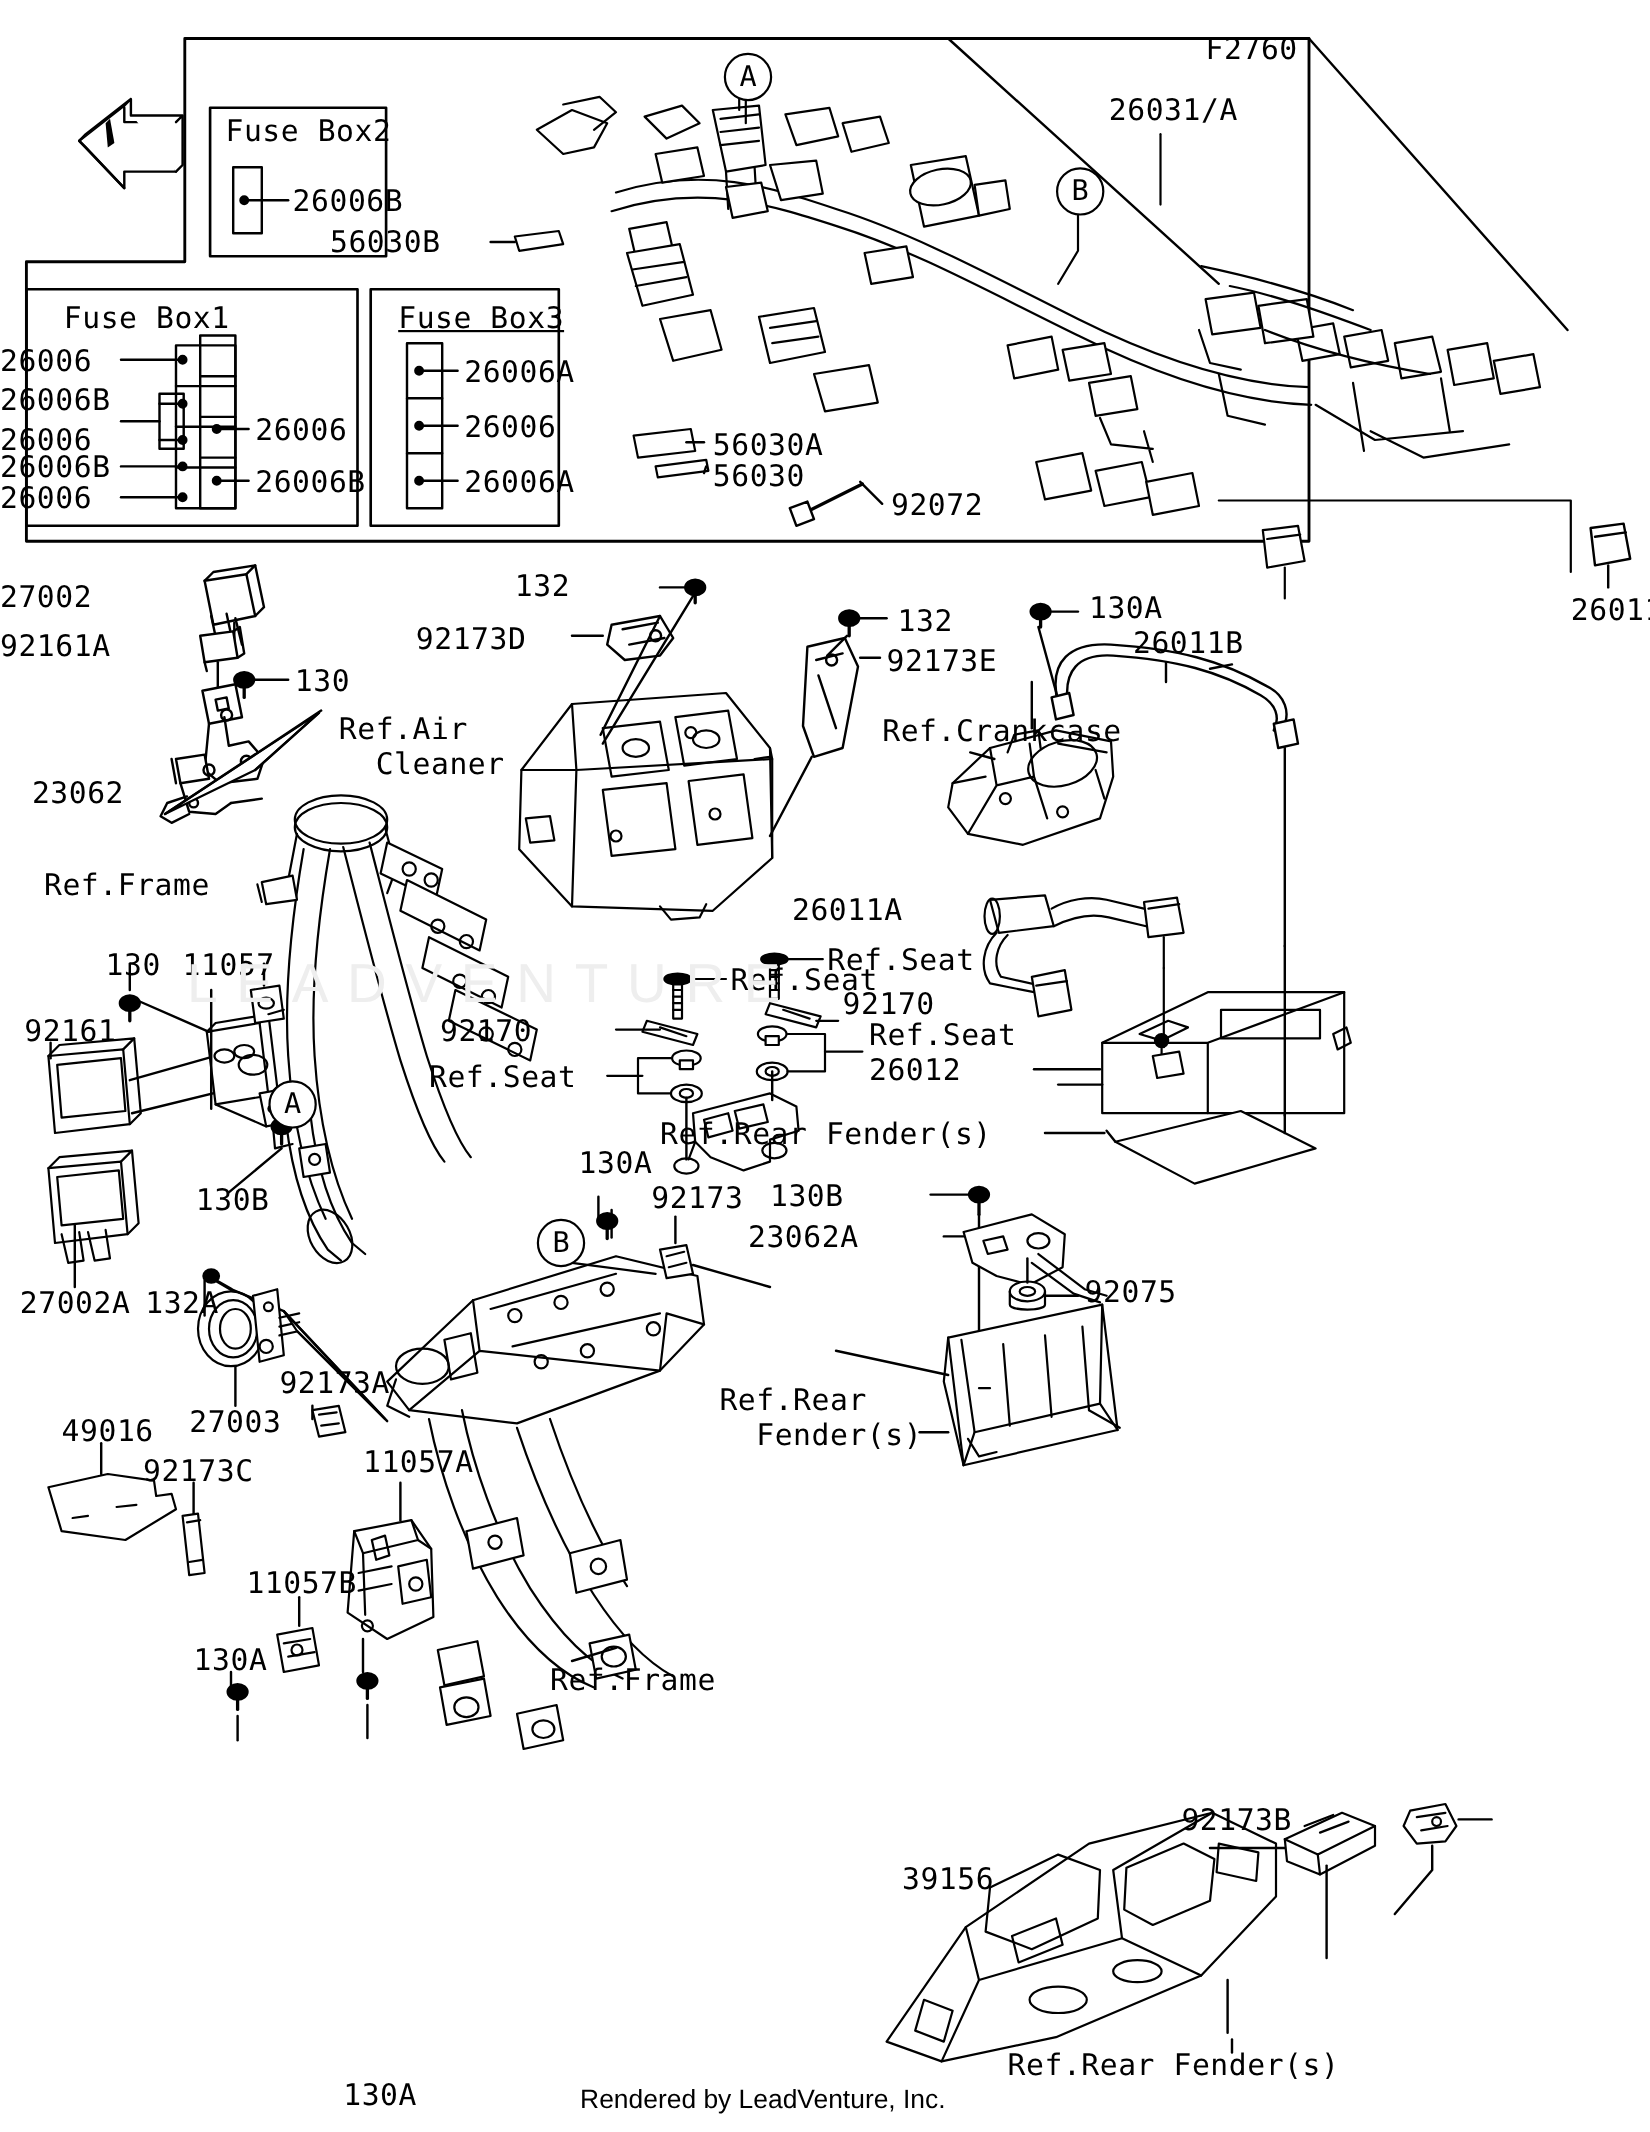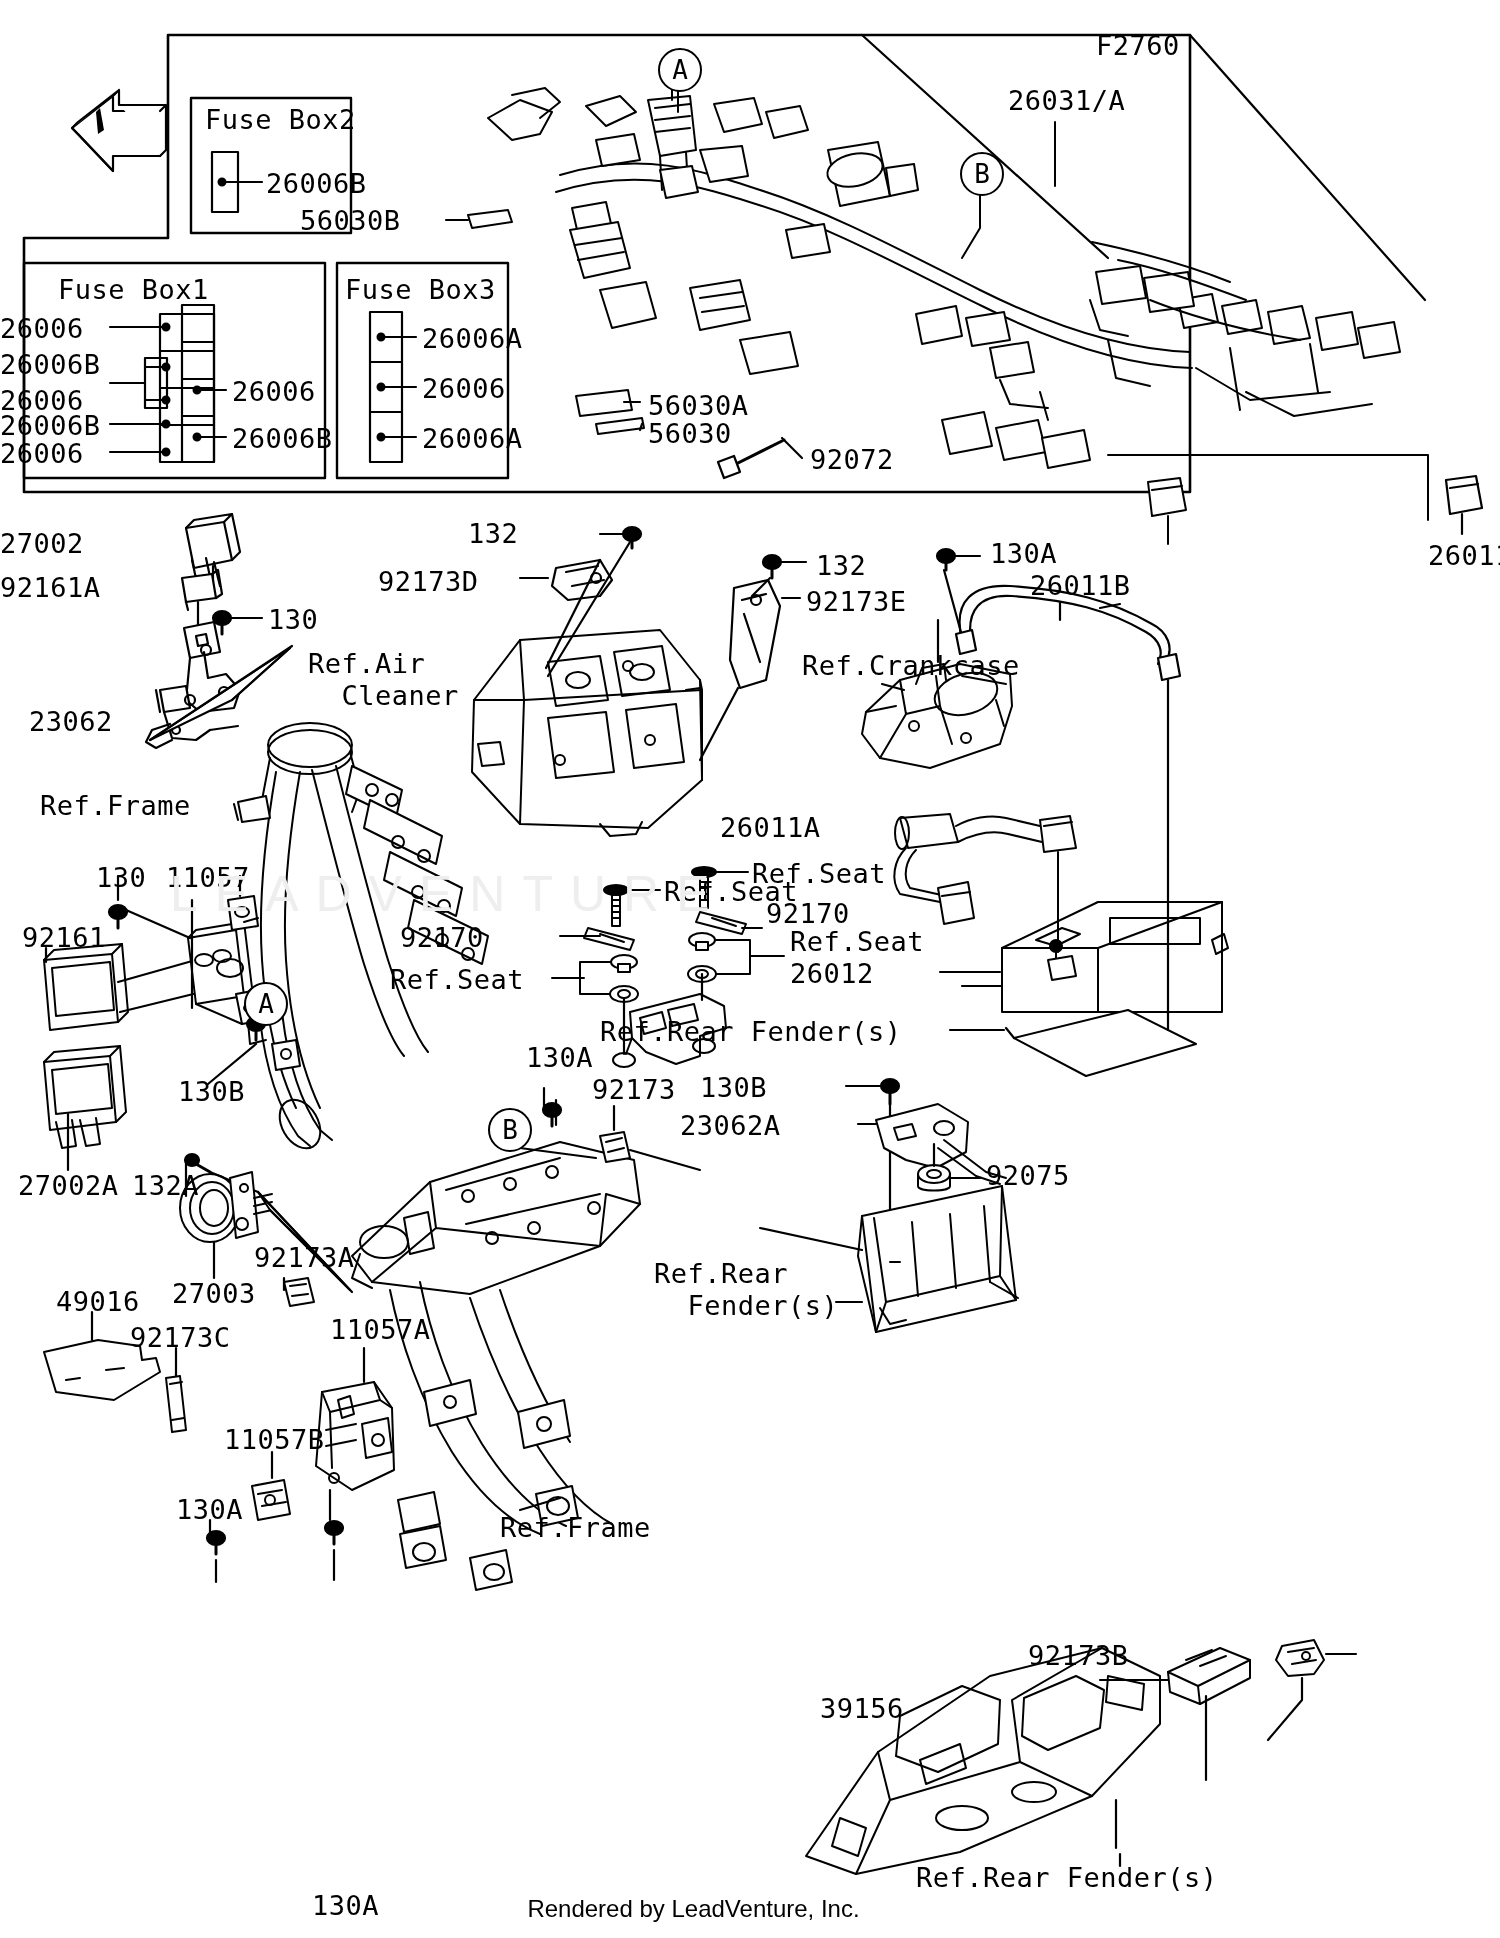--- a/index.html
+++ b/index.html
@@ -614,21 +614,21 @@
       <path d="M836,1302 L862,1302"></path>
     </g>
   </svg>
 
   <div class="lbl" style="left:1096px;top:30px;">F2760</div>
 
   <div class="lbl" style="left:74px;top:96px;width:96px;height:80px;opacity:0;">FRONT</div>
 
   <div class="lbl" style="left:205px;top:104px;">Fuse Box2</div>
   <div class="lbl" style="left:58px;top:274px;">Fuse Box1</div>
-  <div class="lbl" style="left:345px;top:274px;">Fuse Box3</div>
+  <div class="lbl" style="left:362px;top:274px;text-decoration:underline;">Fuse Box3</div>
 
   <div class="lbl" style="left:266px;top:168px;">26006B</div>
 
   <div class="lbl r" style="left:0px;top:313px;width:106px;">26006</div>
   <div class="lbl r" style="left:0px;top:349px;width:106px;">26006B</div>
   <div class="lbl r" style="left:0px;top:385px;width:106px;">26006</div>
   <div class="lbl r" style="left:0px;top:410px;width:106px;">26006B</div>
   <div class="lbl r" style="left:0px;top:438px;width:106px;">26006</div>
 
   <div class="lbl" style="left:232px;top:376px;">26006</div>
@@ -713,20 +713,20 @@
 
   <div class="lbl" style="left:654px;top:1258px;white-space:pre;">Ref.Rear
   Fender(s)</div>
 
   <div class="lbl" style="left:526px;top:1042px;">130A</div>
   <div class="lbl" style="left:592px;top:1074px;">92173</div>
 
   <div class="lbl r" style="left:820px;top:1654px;width:142px;margin-top:39px;">39156</div>
   <div class="lbl" style="left:1074px;top:1342px;opacity:0;"></div>
 
-  <div class="lbl" style="left:1028px;top:1640px;">92173B</div>
+  <div class="lbl" style="left:1074px;top:1640px;">92173B</div>
   <div class="lbl" style="left:916px;top:1862px;">Ref.Rear Fender(s)</div>
 
   <div class="watermark">LEADVENTURE</div>
 
   <div class="footer">Rendered by LeadVenture, Inc.</div>
 
 </div>
 
 </body></html>

